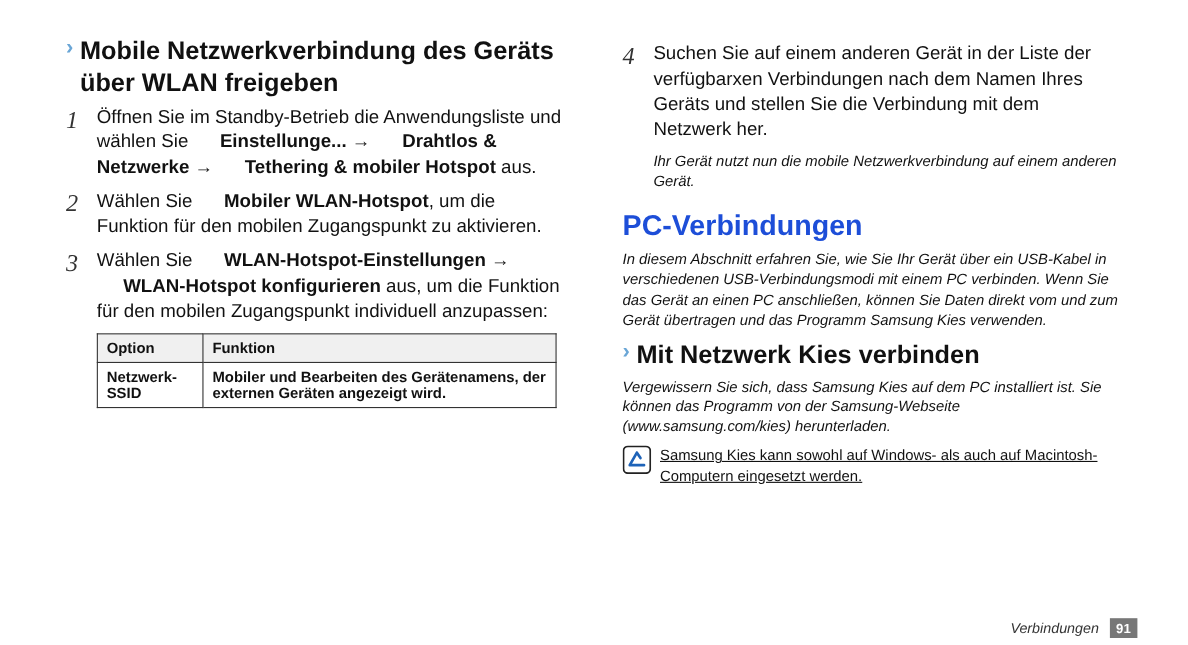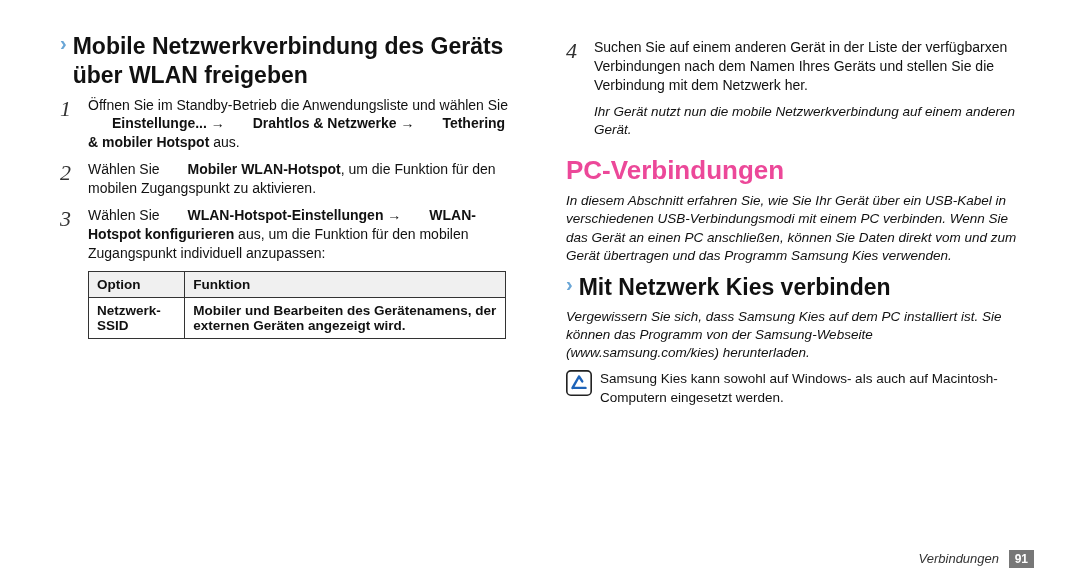--- a/index.html
+++ b/index.html
@@ -7,33 +7,33 @@
   .page { display: flex; padding: 32px 46px 24px 46px; height: 100%; position: relative; }
   .col { width: 50%; padding: 0 14px; }
   .col-left { padding-right: 26px; }
   .col-right { padding-left: 26px; }
   .sub-h { display: flex; align-items: flex-start; margin-bottom: 6px; }
   .sub-h .chev { font-size: 20px; color: #6aa6d6; margin-right: 6px; line-height: 1.1; font-weight: bold; }
   .sub-h h3 { font-size: 23px; font-weight: 700; line-height: 1.25; }
   .steps { counter-reset: step; }
   .step { display: flex; align-items: flex-start; margin: 6px 0 8px 0; }
   .step .num { font-family: Georgia, "Times New Roman", serif; font-style: italic; font-size: 22px; color: #333; width: 28px; flex: none; line-height: 1; margin-top: 2px; }
-  .step .txt { font-size: 14px; line-height: 1.35; }
+  .step .txt { font-size: 17px; line-height: 1.35; }
   .step .txt strong { font-weight: 700; margin-left: 24px; }
   table.opts { border-collapse: collapse; width: 92%; margin-left: 28px; margin-top: 4px; font-size: 13.5px; }
   table.opts th, table.opts td { border: 1px solid #333; padding: 5px 8px; text-align: left; vertical-align: top; font-weight: bold; }
   table.opts th { background: #f0f0f0; }
-  h2.major { color: #ec4899; font-size: 26px; font-weight: 700; margin: 16px 0 6px 0; }
+  h2.major { color: #1d4ed8; font-size: 26px; font-weight: 700; margin: 16px 0 6px 0; }
   p.body { font-size: 13.5px; line-height: 1.35; margin-bottom: 8px; font-style: italic; }
   .indent { margin-left: 28px; }
-  .note { display: flex; align-items: flex-start; margin-top: 6px; }
+  .note { display: flex; align-items: flex-start; margin-top: 6px; text-decoration: underline; }
   .note-icon { width: 26px; height: 26px; flex: none; margin-right: 8px; }
   .note-icon svg { width: 26px; height: 26px; display: block; }
   .note-text { font-size: 13.5px; line-height: 1.35; }
-  .footer { position: absolute; bottom: 18px; right: 46px; font-size: 13px; font-style: italic; color: #333; }
+  .footer { position: absolute; bottom: 6px; right: 46px; font-size: 13px; font-style: italic; color: #333; }
   .footer .pn { display: inline-block; background: #777; color: #fff; font-style: normal; font-weight: 600; padding: 2px 6px; margin-left: 6px; font-size: 12px; }
 </style>
 </head>
 <body>
 
 <div class="page">
 
   <div class="col col-left">
     <div class="sub-h">
       <span class="chev">›</span>

